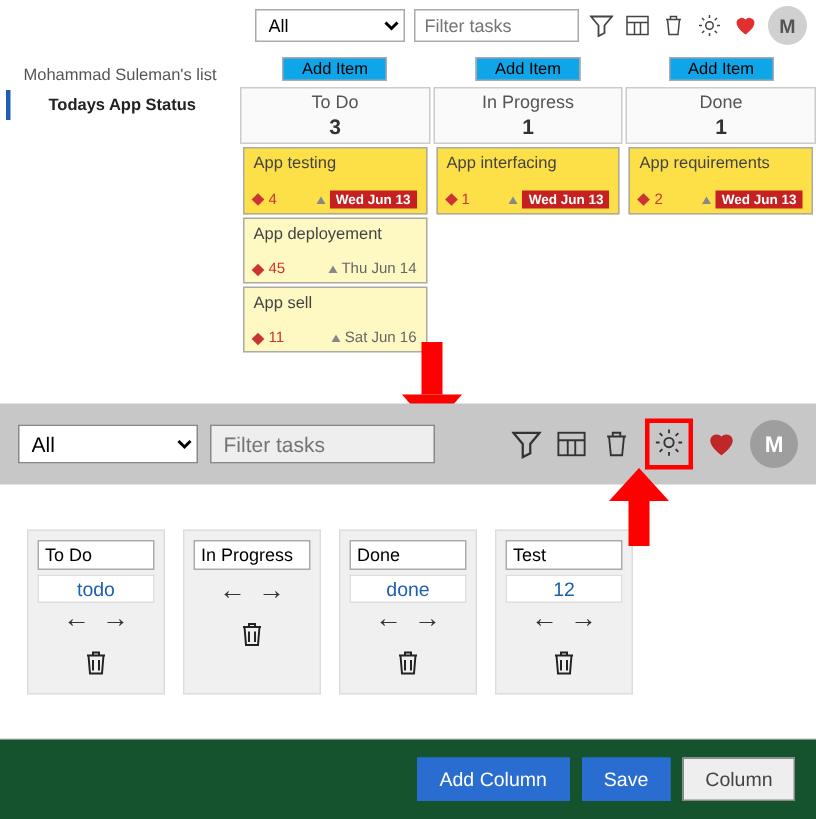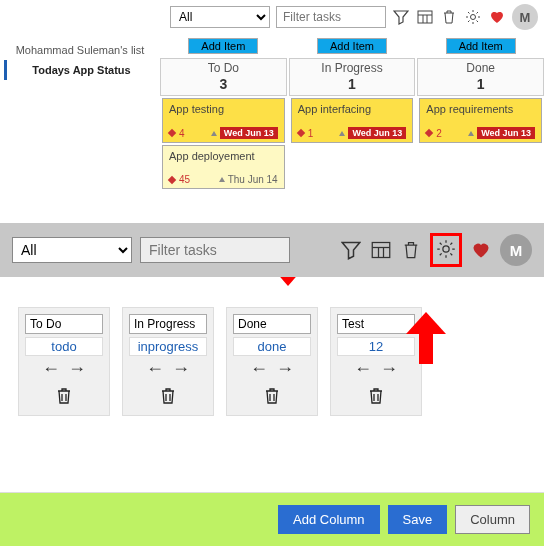--- a/index.html
+++ b/index.html
@@ -51,21 +51,21 @@
 
 
 .config { display: flex; gap: 12px; padding: 30px 18px 10px 18px; }
 .config-col { background: #f0f0f0; border: 1px solid #ddd; padding: 6px; width: 92px; text-align: center; }
 .config-col input { width: 100%; padding: 2px 4px; font-size: 12px; border: 1px solid #aaa; margin-bottom: 3px; text-align: left; }
 .config-col .slug { color: #1e5fb3; font-size: 13px; border: 1px solid #ddd; background: #fff; padding: 1px; }
 .arrows-row { display: flex; justify-content: center; gap: 8px; margin-bottom: 10px; font-size: 18px; font-weight: bold; }
 .trash-row { font-size: 16px; }
 
 
-.footer { border-top: 1px solid #ddd; padding: 12px 14px; display: flex; justify-content: flex-end; gap: 8px; position: absolute; bottom: 0; left: 0; right: 0; background: #bef264; }
+.footer { border-top: 1px solid #ddd; padding: 12px 14px; display: flex; justify-content: flex-end; gap: 8px; position: absolute; bottom: 0; left: 0; right: 0; background: #14532d; }
 .btn { padding: 6px 14px; font-size: 13px; border: 1px solid #888; cursor: pointer; }
 .btn-primary { background: #2a6dd1; color: #fff; border-color: #2a6dd1; }
 .btn-default { background: #eee; color: #444; }
 </style>
 </head>
 <body>
 
 <div class="top-toolbar">
   <select><option>All</option></select>
   <input type="text" placeholder="Filter tasks" style="">
@@ -133,20 +133,33 @@
               <div class="card-left">
                 <span class="diamond"></span>
                 <span>45</span>
               </div>
               <div class="card-right">
                 <span class="bell" style="display: inline-block; width: 0px; height: 0px; border-left: 3px solid transparent; border-right: 3px solid transparent; border-bottom: 5px solid rgb(136, 136, 136);"></span>
                 <span>Thu Jun 14</span>
               </div>
             </div>
           </div>
+          <div class="card pink">
+            <div class="card-title">App sell</div>
+            <div class="card-footer">
+              <div class="card-left">
+                <span class="diamond"></span>
+                <span>11</span>
+              </div>
+              <div class="card-right">
+                <span class="bell" style="display: inline-block; width: 0px; height: 0px; border-left: 3px solid transparent; border-right: 3px solid transparent; border-bottom: 5px solid rgb(136, 136, 136);"></span>
+                <span>Sat Jun 16</span>
+              </div>
+            </div>
+          </div>
         </div>
       </div>
       <div class="col">
         <button class="add-item">Add Item</button>
         <div class="col-header">
           <div class="col-title">In Progress</div>
           <div class="col-count">1</div>
         </div>
         <div class="cards">
           <div class="card blue">
@@ -242,21 +255,21 @@
     </svg>
 </div>
 
 <div class="config" id="config">
     <div class="config-col"><input type="text" value="To Do" style=""><div class="slug">todo</div><div class="arrows-row">
         <span style="cursor: pointer;">←</span>
         <span style="cursor: pointer;">→</span>
       </div><div class="trash-row" style="cursor: pointer;"><svg width="16" height="18" viewBox="0 0 16 18">
           <path d="M2 4h12M6 4V2h4v2M3 4l1 12h8l1-12M6 7v7M10 7v7" fill="none" stroke="#222" stroke-width="1.3"></path>
         </svg></div></div>
-    <div class="config-col"><input type="text" value="In Progress" style=""><div class="slug">inprogress</div><div class="arrows-row">
+    <div class="config-col"><input type="text" value="In Progress" style=""><div class="arrows-row">
         <span style="cursor: pointer;">←</span>
         <span style="cursor: pointer;">→</span>
       </div><div class="trash-row" style="cursor: pointer;"><svg width="16" height="18" viewBox="0 0 16 18">
           <path d="M2 4h12M6 4V2h4v2M3 4l1 12h8l1-12M6 7v7M10 7v7" fill="none" stroke="#222" stroke-width="1.3"></path>
         </svg></div></div>
     <div class="config-col"><input type="text" value="Done" style=""><div class="slug">done</div><div class="arrows-row">
         <span style="cursor: pointer;">←</span>
         <span style="cursor: pointer;">→</span>
       </div><div class="trash-row" style="cursor: pointer;"><svg width="16" height="18" viewBox="0 0 16 18">
           <path d="M2 4h12M6 4V2h4v2M3 4l1 12h8l1-12M6 7v7M10 7v7" fill="none" stroke="#222" stroke-width="1.3"></path>

